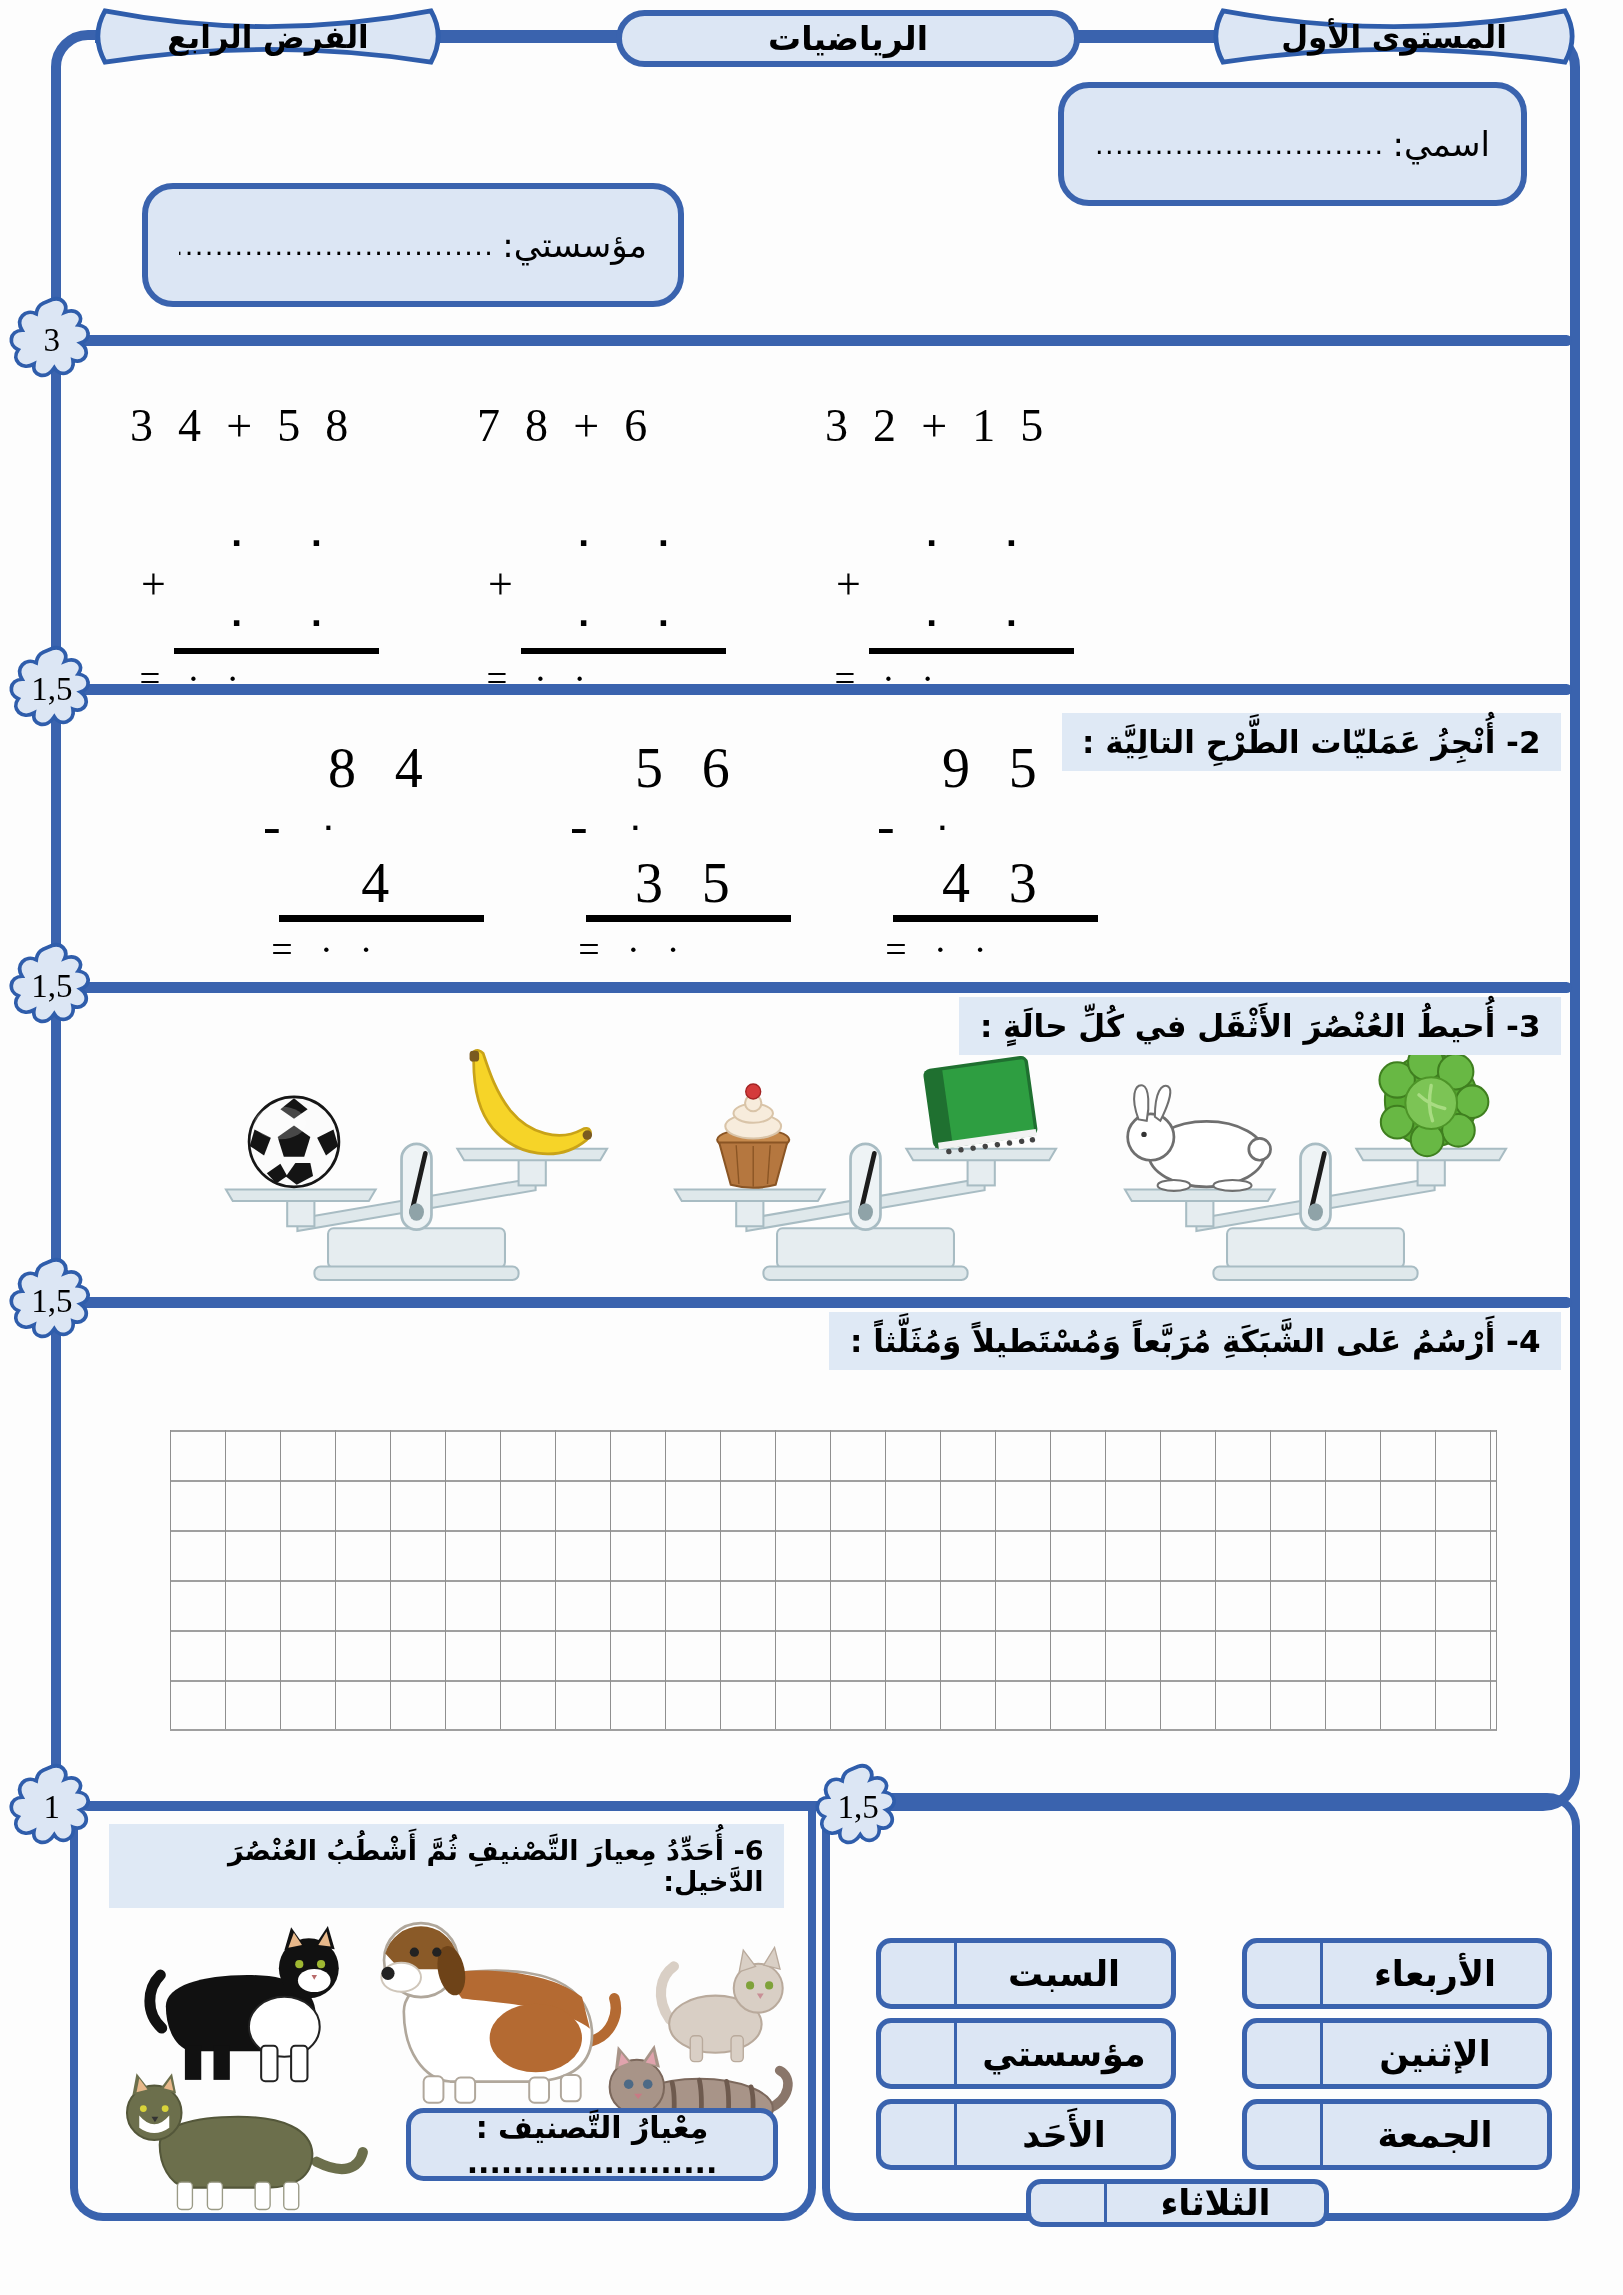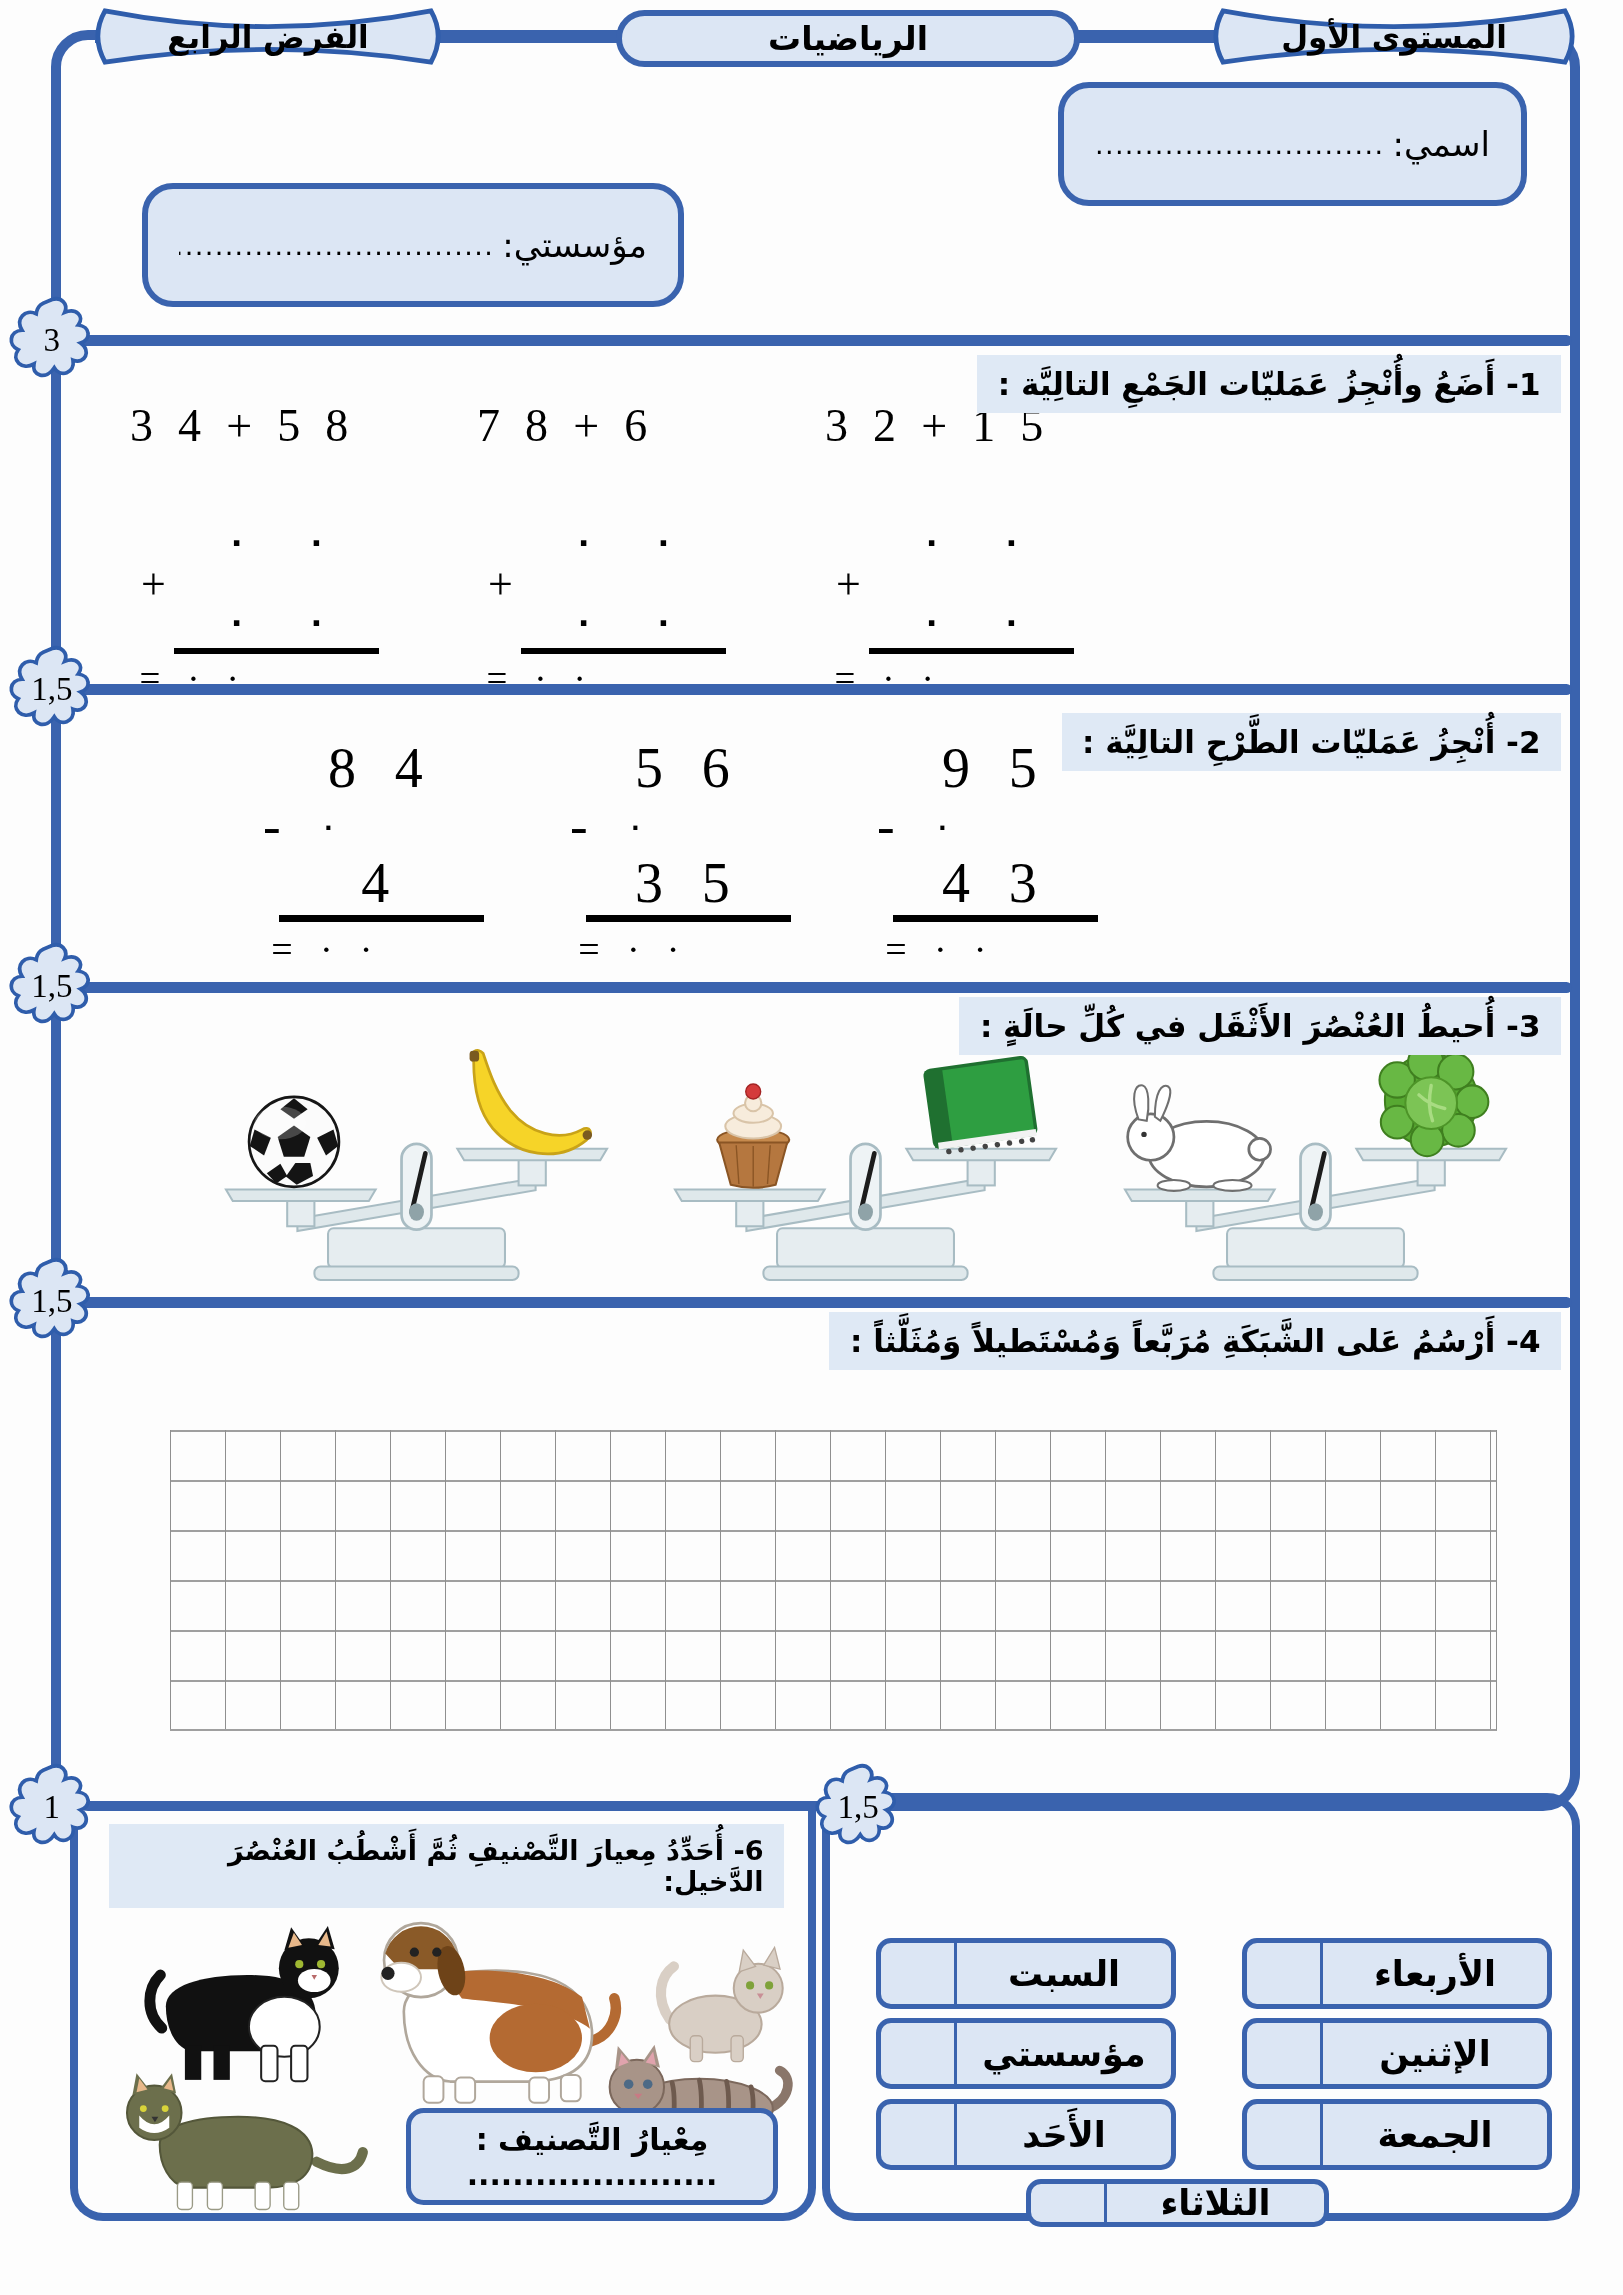--- a/index.html
+++ b/index.html
@@ -77,21 +77,21 @@
         border-radius:33px;z-index:3;box-sizing:border-box;}
   .box6{position:absolute;left:70px;top:1808px;width:746px;height:413px;border:8.9px solid #3a63ae;
         border-top:none;border-radius:0 0 33px 33px;z-index:3;box-sizing:border-box;}
 
   .day{position:absolute;height:71px;background:#dce6f4;border:5.5px solid #3a63ae;border-radius:15px;
        display:flex;z-index:5;box-sizing:border-box;margin-top:48px;}
   .day-cell{width:76px;border-right:3.4px solid #3a63ae;box-sizing:border-box;}
   .day-label{flex:1;display:flex;align-items:center;justify-content:center;
              font-size:35px;font-weight:bold;direction:rtl;}
 
-  .crit-box{position:absolute;left:406px;top:2108px;width:372px;height:97px;background:#dce6f4;
+  .crit-box{position:absolute;left:406px;top:2108px;width:372px;height:73px;background:#dce6f4;
             border:5.5px solid #3a63ae;border-radius:17.7px;z-index:6;display:flex;align-items:center;
             justify-content:center;direction:rtl;font-size:30px;font-weight:bold;box-sizing:border-box;
             padding:0 32px;text-align:center;}
 
   .animal{position:absolute;z-index:5;overflow:visible;}
 </style>
 </head>
 <body>
 
 <div class="page">
@@ -256,21 +256,20 @@
       </svg>
     <div class="n">1</div>
   </div>
   <div class="score" style="left:813px;top:1762px">
     <svg width="90" height="90" viewBox="0 0 120 120">
         <use href="#sym-splat"></use>
       </svg>
     <div class="n">1,5</div>
   </div>
 
-  <div class="qhdr" style="right:62px;top:355px">1- أَضَعُ وأُنْجِزُ عَمَليّات الجَمْعِ التالِيَّة :</div>
 
   <div class="prob" style="left:130px">
     <div class="expr">3 4 + 5 8</div>
     <div class="dots-row">· ·</div>
     <div class="plus-row">+</div>
     <div class="dots-ul">· ·</div>
     <div class="eq-row"><span>=</span> <span>· ·</span></div>
   </div>
   <div class="prob" style="left:477px">
     <div class="expr">7 8 + 6</div>

